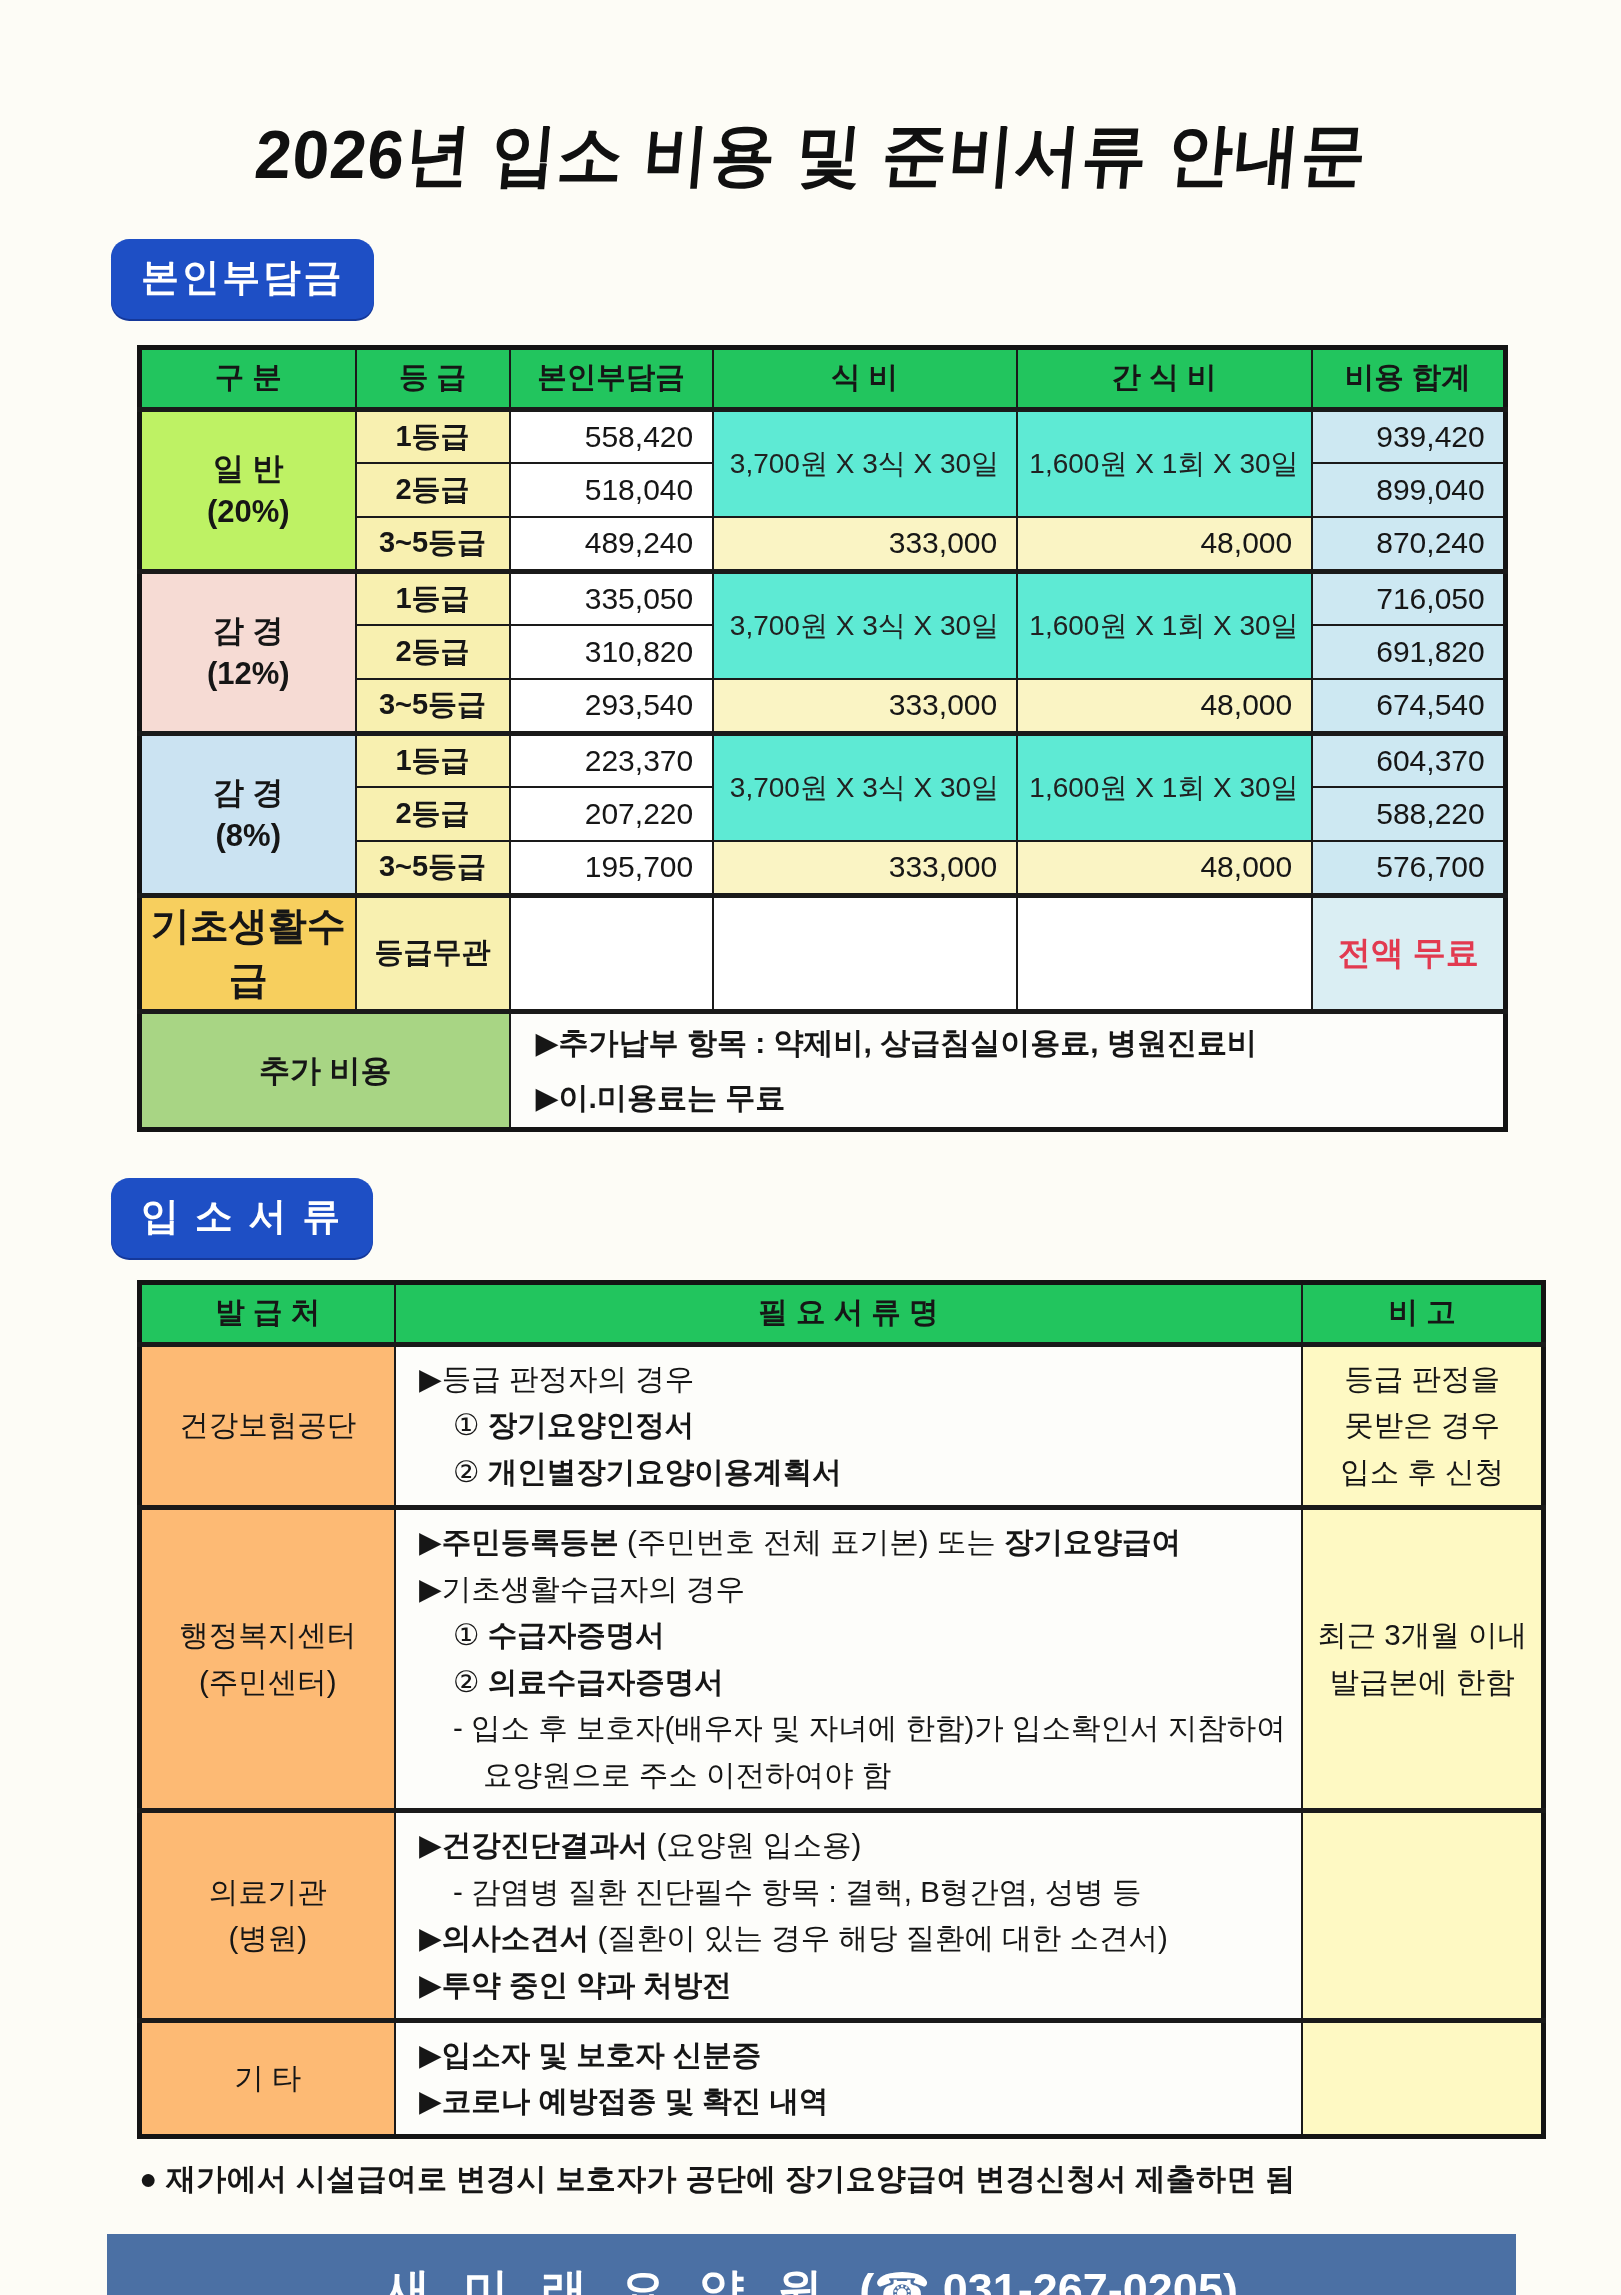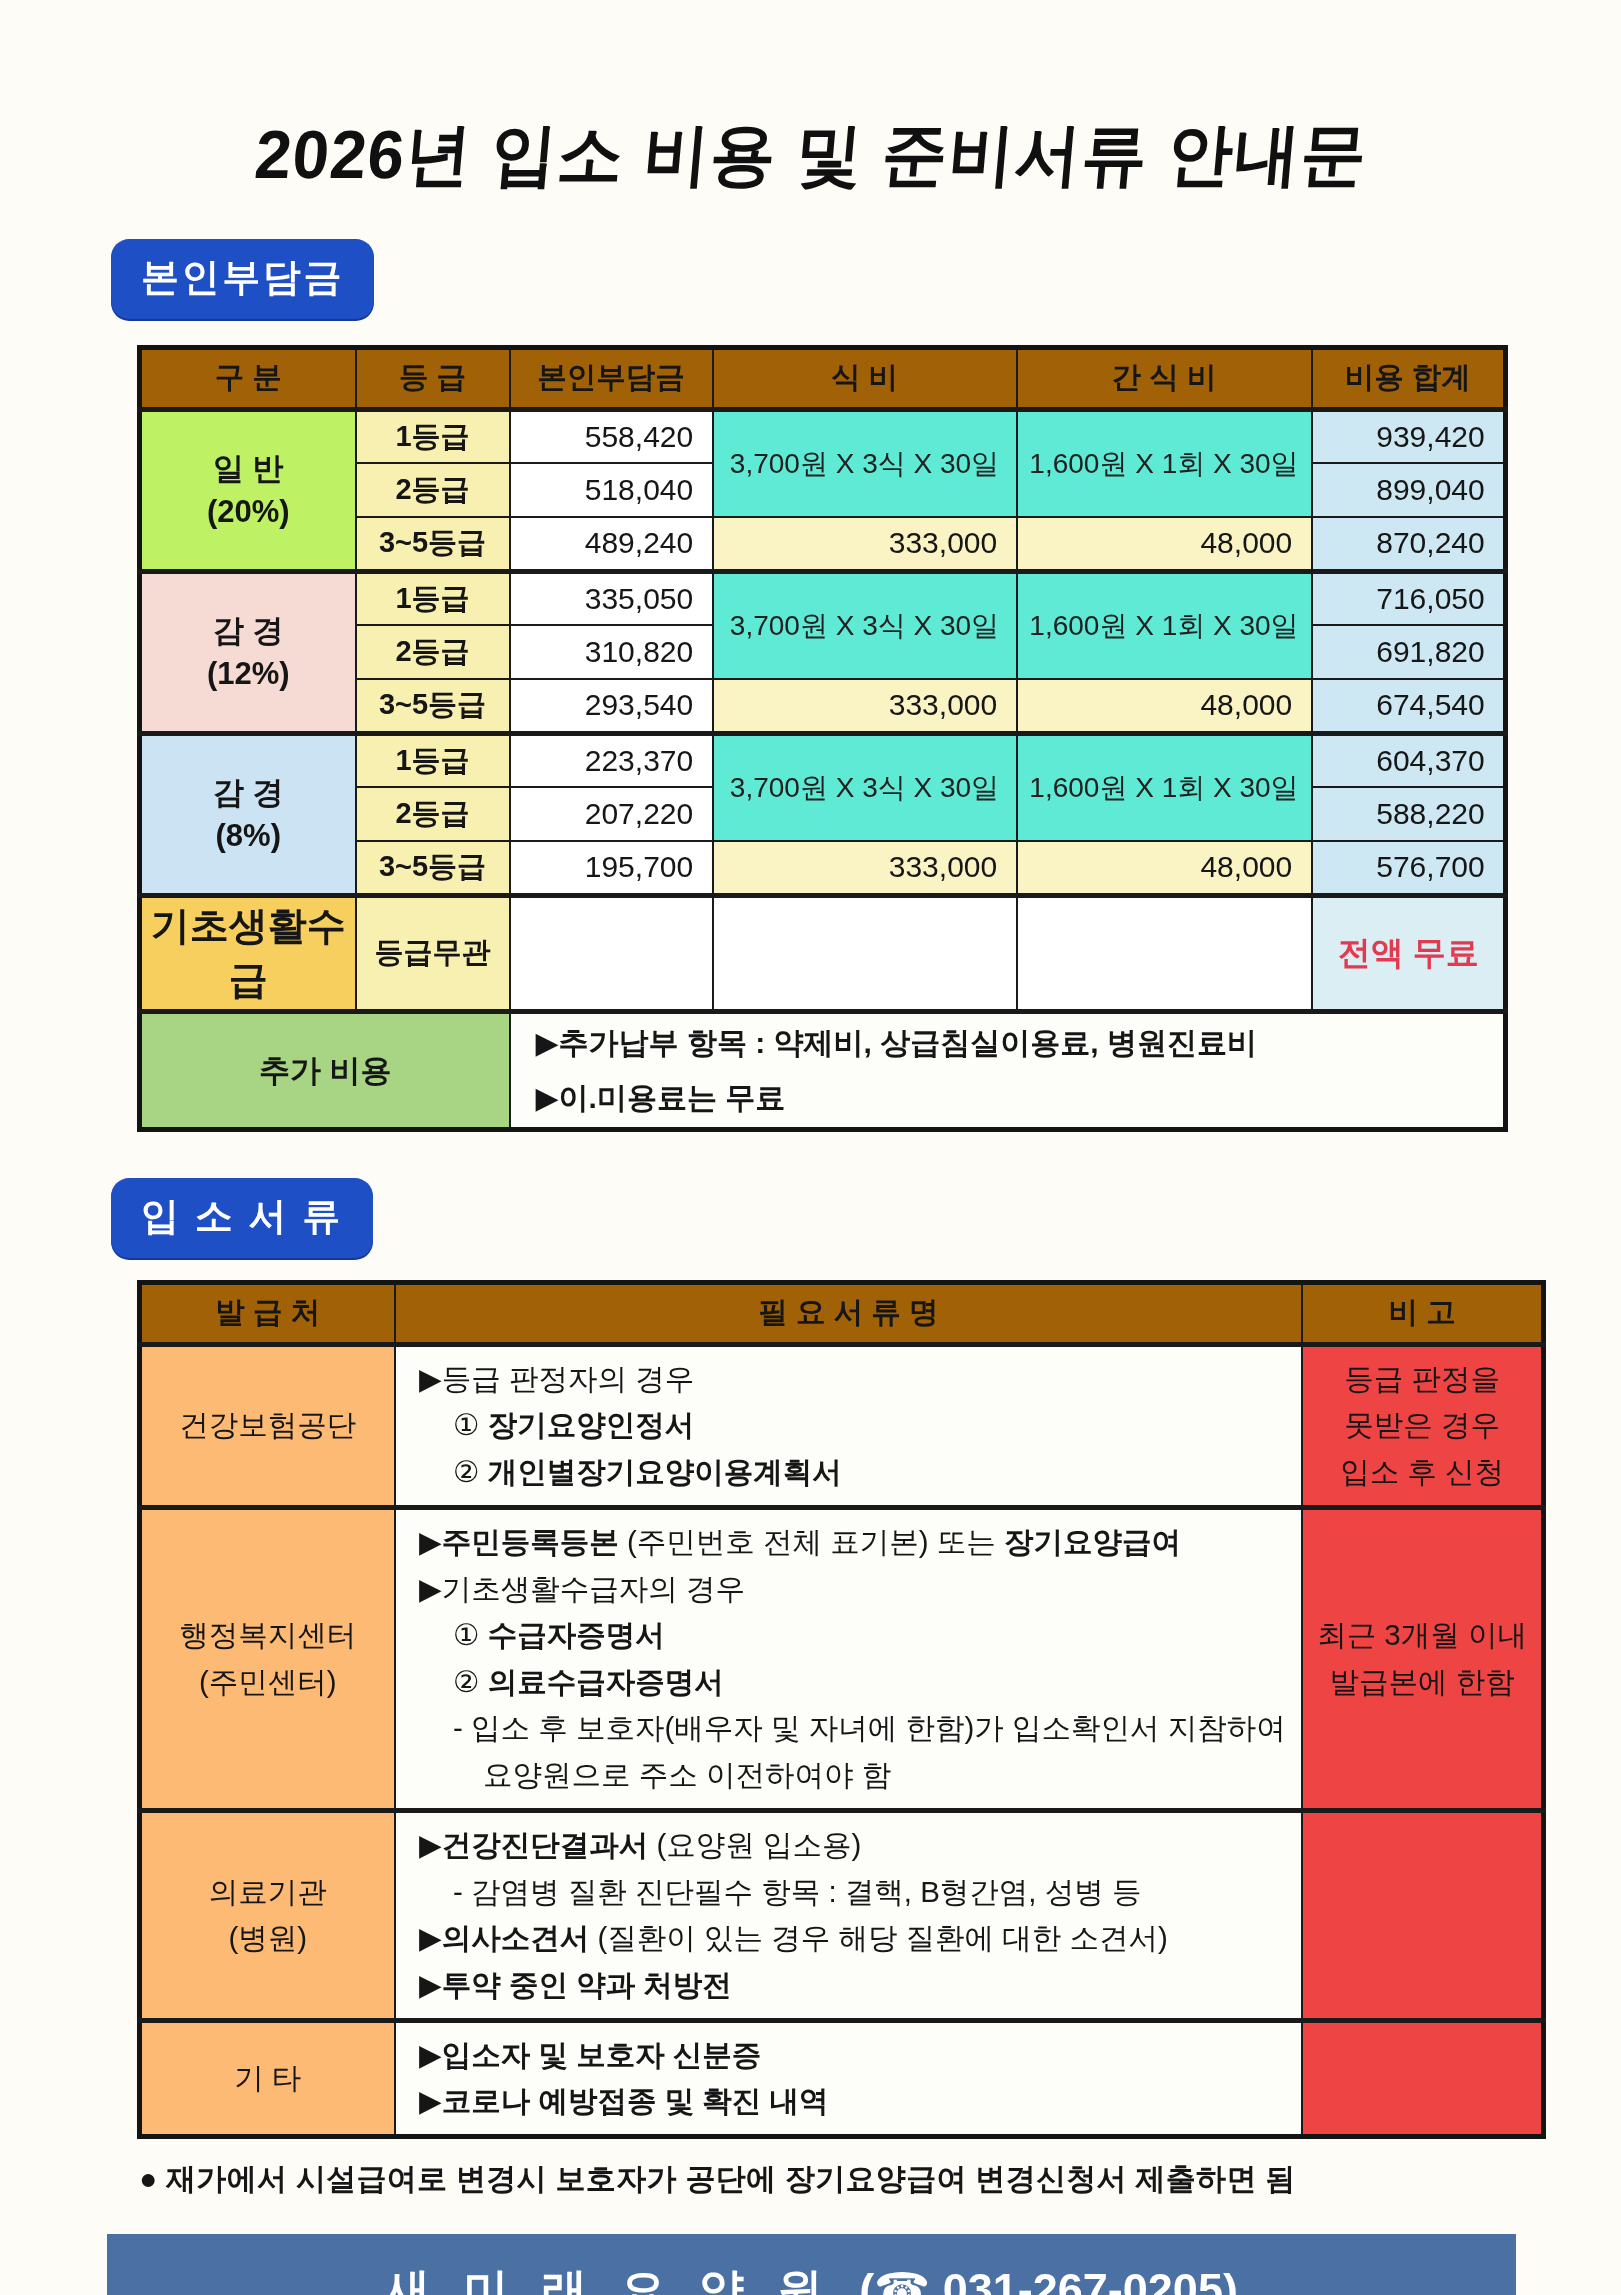--- a/index.html
+++ b/index.html
@@ -20,21 +20,21 @@
   .badge {
     display:inline-block; margin:38px 0 0 111px; background:#1e4fc5; color:#ffffff;
     font-size:38px; font-weight:bold; letter-spacing:2.6px;
     padding:13px 30px 15.7px; border-radius:18.3px; box-shadow:0 2px 0 #15389a;
   }
   .badge2 { margin-top:46px; }
   
   table { border-collapse:collapse; table-layout:fixed; margin-left:137px; }
   td,th { border:2.6px solid #1a1a1a; vertical-align:middle; overflow:hidden; }
   th {
-    background:#a16207; font-size:29.5px; font-weight:600; text-align:center;
+    background:#22c55e; font-size:29.5px; font-weight:600; text-align:center;
     height:55px; border-bottom-width:5.9px;
   }
   table { border:5.9px solid #141414; }
   tr.gtop td { border-top-width:5.9px; }
   
   .t1 tr.dr { height:54px; }
   .t1 td.cat { font-size:31px; font-weight:bold; text-align:center; line-height:1.4; }
   .t1 td.green  { background:#bef264; }
   .t1 td.pink   { background:#f6dbd4; }
   .t1 td.blue   { background:#cbe3f2; }
@@ -46,21 +46,21 @@
   .t1 td.ybg    { background:#faf4c4; }
   .t1 td.total  { background:#cde8f2; }
   .t1 td.blank  { background:#ffffff; }
   .t1 td.free   { background:#daeef3; color:#e23a50; font-size:33px; font-weight:bold; text-align:center; padding-right:0; }
   .t1 tr.basic  { height:70px; }
   .t1 tr.extra-row { height:110px; }
   .t1 td.extra  { background:#fdfdfa; font-size:30px; font-weight:bold; padding-left:25px; line-height:1.85; }
   
   .t2 td.issuer { background:#fdba74; font-size:30px; font-weight:bold; text-align:center; line-height:1.5; }
   .t2 td.docs   { background:#fdfdfa; padding:9.2px 15.7px 9.2px 23.6px; }
-  .t2 td.note   { background:#ef4444; text-align:center; font-size:28px; line-height:1.7; }
+  .t2 td.note   { background:#fef9c3; text-align:center; font-size:28px; line-height:1.7; }
   .t2 tr.r1 { height:145px; }
   .t2 tr.r2 { height:280px; }
   .t2 tr.r3 { height:175px; }
   .t2 tr.r4 { height:106px; }
   .doc-line { font-size:29.5px; font-weight:400; line-height:1.58; white-space:nowrap; }
   .doc-line .bold { font-weight:bold; }
   .doc-line.ind1 { padding-left:34px; }
   .doc-line.ind2 { padding-left:64px; }
   
   .footnote { margin:19.6px 0 0 139px; font-size:30px; font-weight:bold; letter-spacing:0.3px; }

